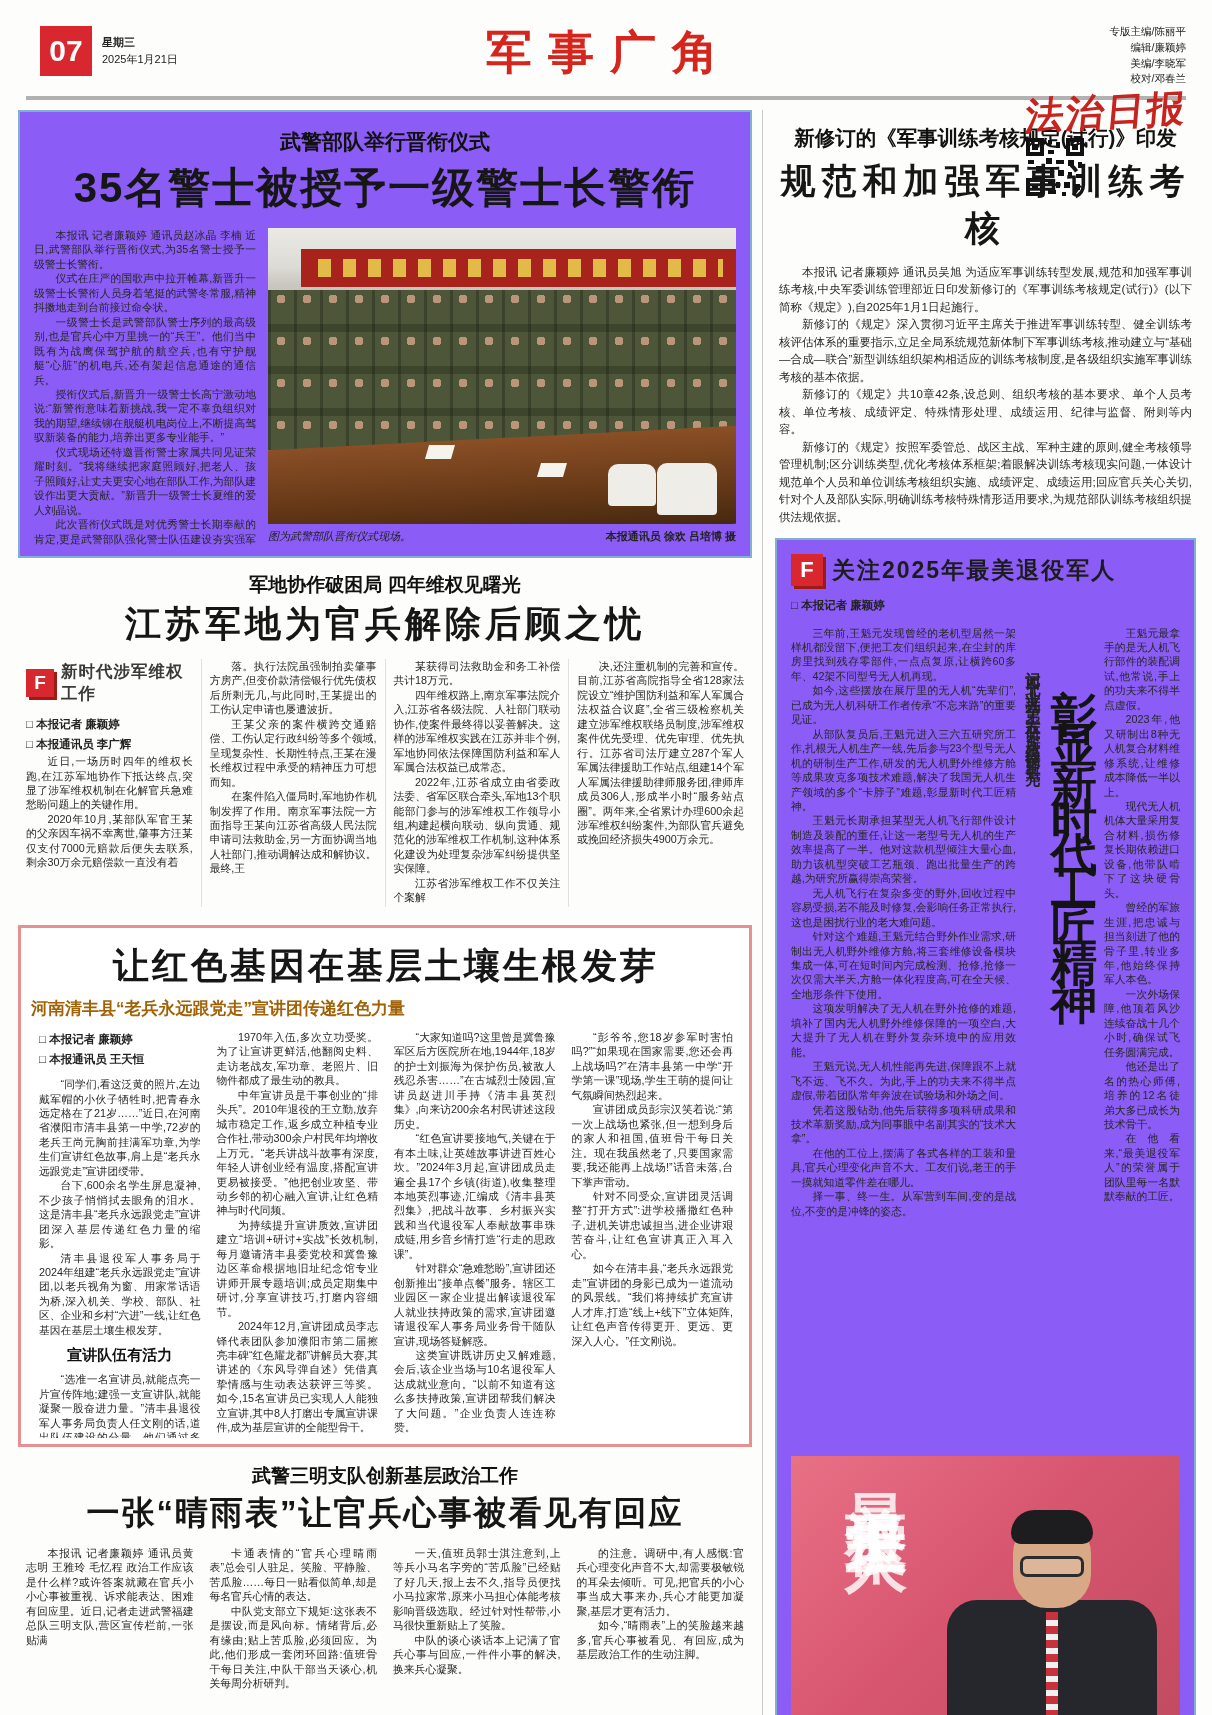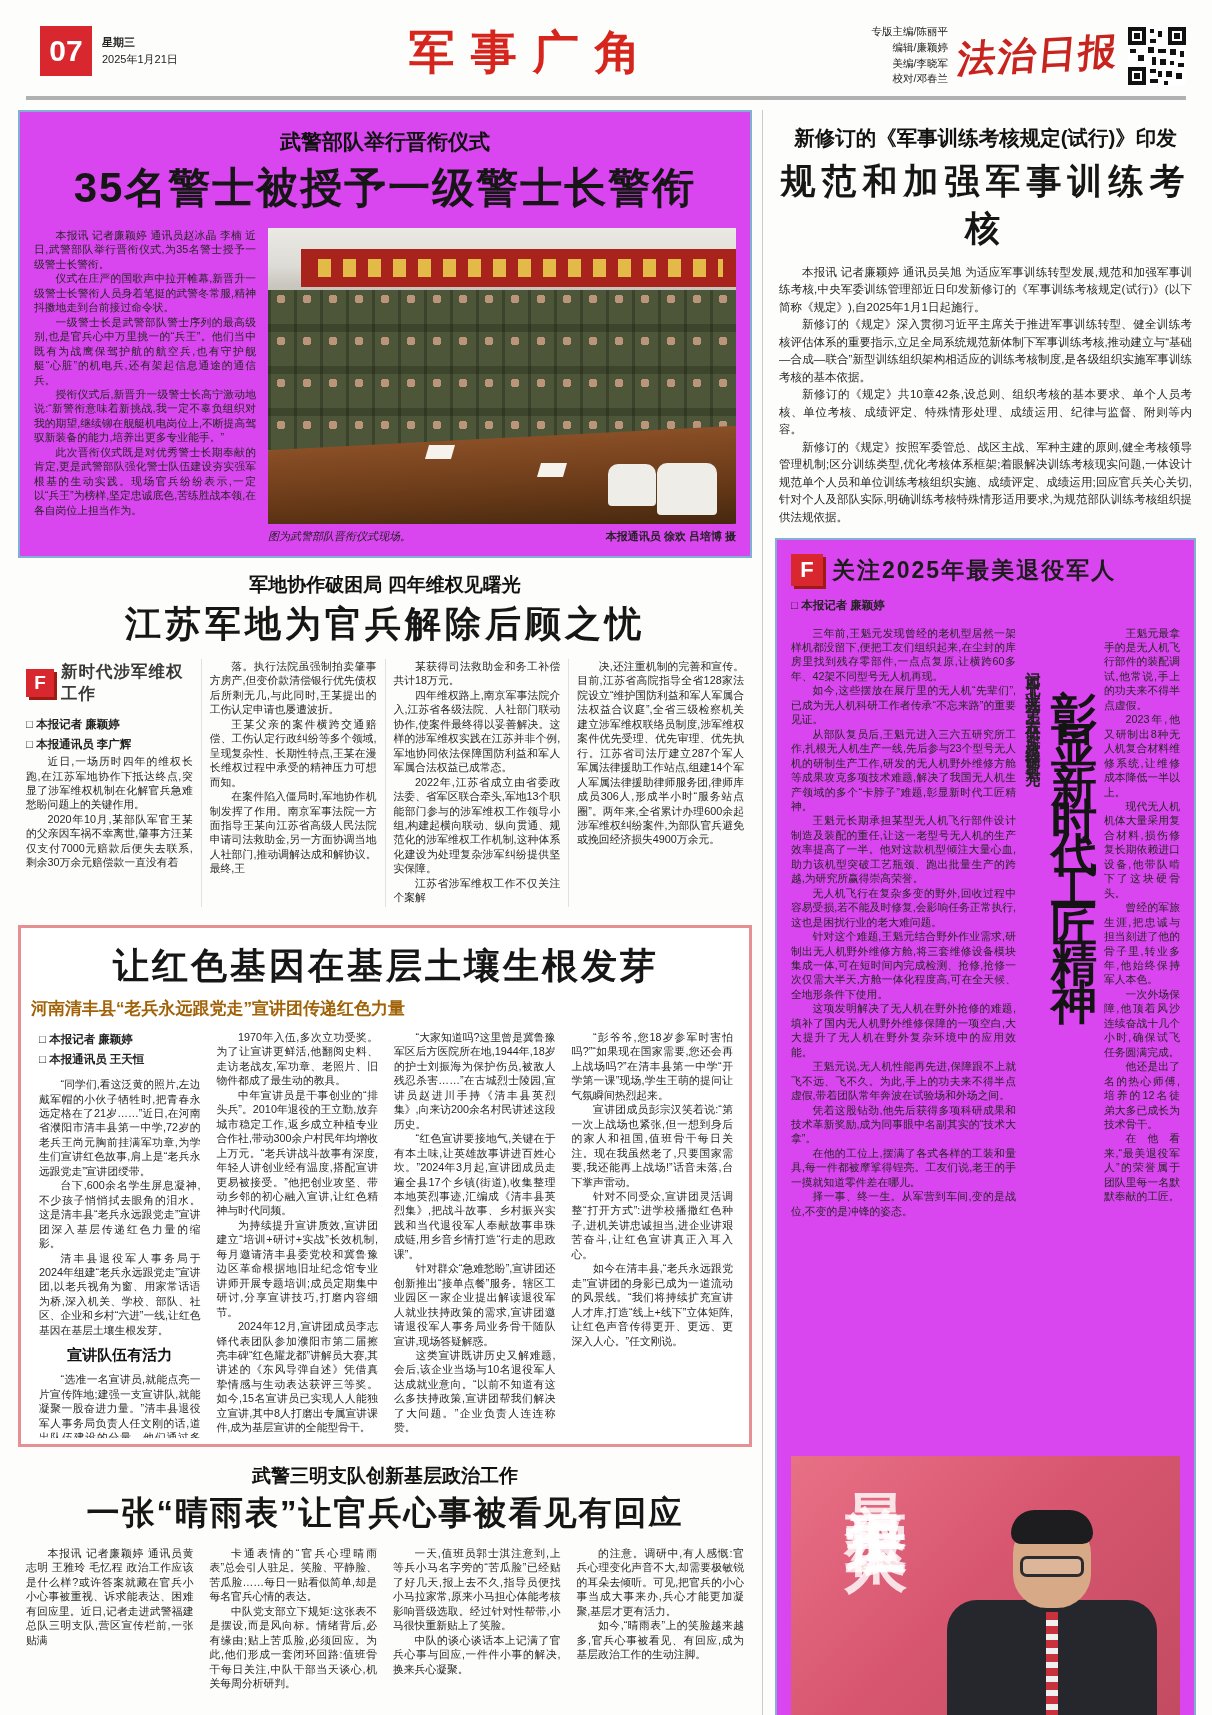--- a/index.html
+++ b/index.html
@@ -9,37 +9,37 @@
 
   
   .masthead { display:flex; align-items:flex-start; padding:14px 26px 0 40px; height:92px; }
   .mh-left { display:flex; }
   .page-num { width:52px; height:50px; background:#d8272e; color:#fff; font-size:30px; font-weight:700;
               display:flex; align-items:center; justify-content:center; margin-top:12px; }
   .date-block { margin:20px 0 0 10px; font-size:11px; color:#222; line-height:1.5; }
   .date-block .wd { font-weight:700; }
   .section-title { flex:1; text-align:center; font-size:46px; font-weight:900; color:#d5251d;
                    letter-spacing:16px; text-indent:16px; margin-top:8px; }
-  .mh-right { display:flex; align-items:center; gap:10px; margin-top:10px; }
+  .mh-right { display:flex; margin-top:10px;flex-direction:column; }
   .staff { font-size:10.5px; line-height:1.5; text-align:right; color:#222; white-space:nowrap; }
   .paper-logo { font-family:"DejaVu Serif","Liberation Serif",serif; font-size:38px; font-weight:700;
                 color:#c8241f; transform:skewX(-8deg) rotate(-3deg); letter-spacing:2px; }
   .qr { width:58px; height:58px; }
   .head-rule { height:4px; background:#b1b1b1; margin:4px 26px 0 26px; }
 
   
   .content { display:flex; padding:10px 16px 0 18px; }
   .left-zone { width:744px; padding-right:10px; }
   .right-zone { flex:1; border-left:1px solid #c9c9c9; padding-left:12px; }
 
   .kicker { text-align:center; font-weight:700; color:#111; }
   .headline { text-align:center; font-weight:700; color:#161616; }
 
   
-  .box-blue { border:2px solid #82b0d2; background:#d946ef; }
+  .box-blue { border:2px solid #82b0d2; background:#8b5cf6; }
   .art1 { padding:12px 14px 8px 14px; height:448px; overflow:hidden; }
   .art1 .kicker { font-size:21px; margin-top:4px; }
   .art1 .headline { font-size:42px; letter-spacing:2px; margin-top:4px; }
   .art1-row { display:flex; gap:12px; margin-top:12px; }
   .art1-text { width:222px; height:318px; overflow:hidden; }
   .art1-photo-wrap { flex:1; }
   .caption-row { display:flex; justify-content:space-between; font-size:11px; margin-top:5px; color:#222;text-align:center; }
   .cap-left { font-style:italic; font-family:"Liberation Serif","DejaVu Serif",serif; }
   .cap-right { font-weight:600; }
 
@@ -193,20 +193,21 @@
 
       <section class="box-blue art1">
         <div class="kicker">武警部队举行晋衔仪式</div>
         <h1 class="headline">35名警士被授予一级警士长警衔</h1>
         <div class="art1-row">
           <div class="art1-text">
               <p class="para">本报讯 记者廉颖婷 通讯员赵冰晶 李楠 近日,武警部队举行晋衔仪式,为35名警士授予一级警士长警衔。</p>
               <p class="para">仪式在庄严的国歌声中拉开帷幕,新晋升一级警士长警衔人员身着笔挺的武警冬常服,精神抖擞地走到台前接过命令状。</p>
               <p class="para">一级警士长是武警部队警士序列的最高级别,也是官兵心中万里挑一的“兵王”。他们当中既有为战鹰保驾护航的航空兵,也有守护舰艇“心脏”的机电兵,还有架起信息通途的通信兵。</p>
               <p class="para">授衔仪式后,新晋升一级警士长高宁激动地说:“新警衔意味着新挑战,我一定不辜负组织对我的期望,继续铆在舰艇机电岗位上,不断提高驾驭新装备的能力,培养出更多专业能手。”</p>
+              <p class="para">仪式现场还特邀晋衔警士家属共同见证荣耀时刻。“我将继续把家庭照顾好,把老人、孩子照顾好,让丈夫更安心地在部队工作,为部队建设作出更大贡献。”新晋升一级警士长夏维的爱人刘晶说。</p>
               <p class="para">此次晋衔仪式既是对优秀警士长期奉献的肯定,更是武警部队强化警士队伍建设夯实强军根基的生动实践。现场官兵纷纷表示,一定以“兵王”为榜样,坚定忠诚底色,苦练胜战本领,在各自岗位上担当作为。</p>
             </div>
           <div class="art1-photo-wrap">
             <div class="photo1">
               <div class="p1-banner"></div>
               <div class="p1-troops"></div>
               <div class="p1-table"></div>
               <div class="p1-card" style="left:34%; bottom:22%;"></div>
               <div class="p1-card" style="left:58%; bottom:16%;"></div>
               <div class="p1-chair" style="right:4%; bottom:3%; width:60px; height:52px;"></div>
@@ -339,21 +340,21 @@
           <div class="art5-leftcol">
               <p class="para">三年前,王魁元发现曾经的老机型居然一架样机都没留下,便把工友们组织起来,在尘封的库房里找到残存零部件,一点点复原,让横跨60多年、42架不同型号无人机再现。</p>
               <p class="para">如今,这些摆放在展厅里的无人机“先辈们”,已成为无人机科研工作者传承“不忘来路”的重要见证。</p>
               <p class="para">从部队复员后,王魁元进入三六五研究所工作,扎根无人机生产一线,先后参与23个型号无人机的研制生产工作,研发的无人机野外维修方舱等成果攻克多项技术难题,解决了我国无人机生产领域的多个“卡脖子”难题,彰显新时代工匠精神。</p>
               <p class="para">王魁元长期承担某型无人机飞行部件设计制造及装配的重任,让这一老型号无人机的生产效率提高了一半。他对这款机型倾注大量心血,助力该机型突破工艺瓶颈、跑出批量生产的跨越,为研究所赢得崇高荣誉。</p>
               <p class="para">无人机飞行在复杂多变的野外,回收过程中容易受损,若不能及时修复,会影响任务正常执行,这也是困扰行业的老大难问题。</p>
               <p class="para">针对这个难题,王魁元结合野外作业需求,研制出无人机野外维修方舱,将三套维修设备模块集成一体,可在短时间内完成检测、抢修,抢修一次仅需大半天,方舱一体化程度高,可在全天候、全地形条件下使用。</p>
               <p class="para">这项发明解决了无人机在野外抢修的难题,填补了国内无人机野外维修保障的一项空白,大大提升了无人机在野外复杂环境中的应用效能。</p>
               <p class="para">王魁元说,无人机性能再先进,保障跟不上就飞不远、飞不久。为此,手上的功夫来不得半点虚假,带着团队常年奔波在试验场和外场之间。</p>
               <p class="para">凭着这股钻劲,他先后获得多项科研成果和技术革新奖励,成为同事眼中名副其实的“技术大拿”。</p>
-              <p class="para">在他的工位上,摆满了各式各样的工装和量具,每一件都被摩挲得锃亮。工友们说,老王的手一摸就知道零件差在哪儿。</p>
+              <p class="para">在他的工位上,摆满了各式各样的工装和量具,官兵心理变化声音不大。工友们说,老王的手一摸就知道零件差在哪儿。</p>
               <p class="para">择一事、终一生。从军营到车间,变的是战位,不变的是冲锋的姿态。</p>
             </div>
           <div class="v-subhead">记西北工业大学第三六五研究所高级技师王魁元</div>
           <div class="v-headline">彰显新时代工匠精神</div>
           <div class="art5-rightcol">
               <p class="para">王魁元最拿手的是无人机飞行部件的装配调试,他常说,手上的功夫来不得半点虚假。</p>
               <p class="para">2023年,他又研制出8种无人机复合材料维修系统,让维修成本降低一半以上。</p>
               <p class="para">现代无人机机体大量采用复合材料,损伤修复长期依赖进口设备,他带队啃下了这块硬骨头。</p>
               <p class="para">曾经的军旅生涯,把忠诚与担当刻进了他的骨子里,转业多年,他始终保持军人本色。</p>
               <p class="para">一次外场保障,他顶着风沙连续奋战十几个小时,确保试飞任务圆满完成。</p>

